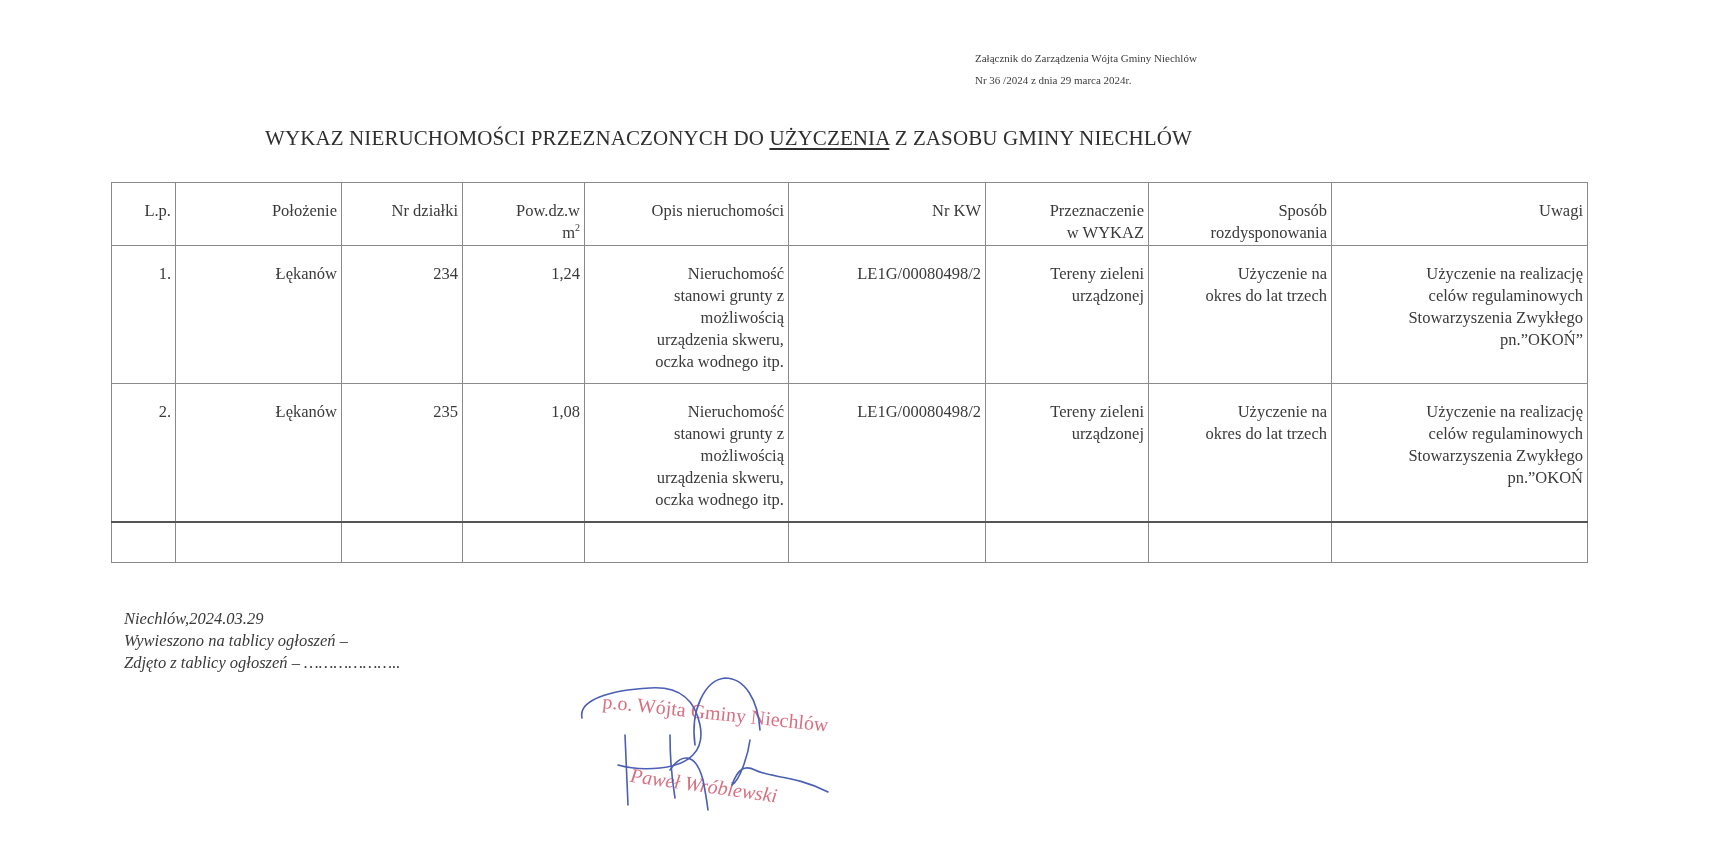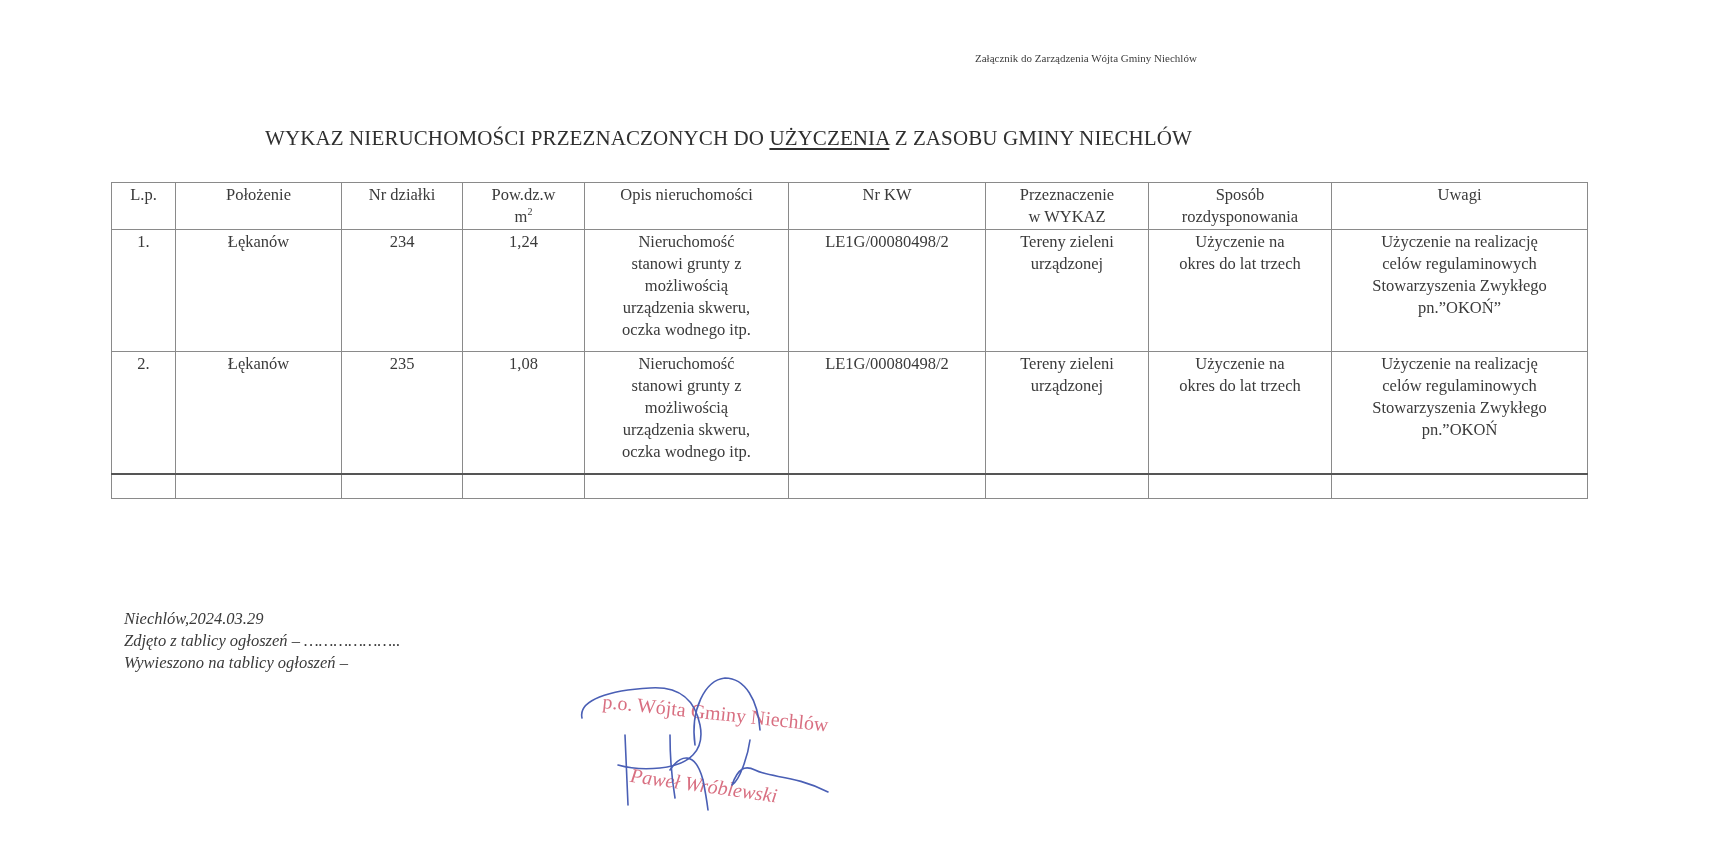--- a/index.html
+++ b/index.html
@@ -4,39 +4,40 @@
 <style>
   html, body { margin: 0; padding: 0; background: #ffffff; }
   body { width: 1711px; height: 862px; position: relative; overflow: hidden;
          font-family: "Liberation Serif", "DejaVu Serif", serif; color: #3a3a3a; }
   .header-note { position: absolute; left: 975px; top: 47px; font-size: 11px; line-height: 22px; color: #3c3c3c; }
   .title { position: absolute; left: 0; width: 1457px; top: 126px; text-align: center;
            font-size: 21px; letter-spacing: 0.1px; color: #2f2f2f; }
   .title .u { text-decoration: underline; text-underline-offset: 3px; }
   table.wykaz { position: absolute; left: 111px; top: 182px; border-collapse: collapse;
                 table-layout: fixed; width: 1476px; font-size: 16.5px; color: #3a3a3a; }
-  table.wykaz th, table.wykaz td { border: 1px solid #8a8a8a; text-align: center;
-                vertical-align: top; padding: 1px 4px 0 4px; line-height: 22px; font-weight: normal; }
+  table.wykaz th, table.wykaz td { border: 1px solid #8a8a8a; text-align: right;
+                vertical-align: top; padding: 17px 4px 0 4px; line-height: 22px; font-weight: normal; }
   table.wykaz thead th { height: 45px; }
   table.wykaz tbody tr.data td { height: 120px; }
   table.wykaz tbody tr.empty td { height: 22px; border-top: 2px solid #555; }
   sup { font-size: 10px; vertical-align: 7px; line-height: 0; }
   .footer { position: absolute; left: 124px; top: 608px; font-style: italic; font-size: 16.5px;
             line-height: 22px; color: #3a3a3a; }
   .signature { position: absolute; left: 570px; top: 670px; width: 330px; height: 170px; }
   .stamp-line1 { position: absolute; left: 604px; top: 690px; color: #d2576c; font-size: 20px;
                  transform: rotate(6deg); transform-origin: left top; white-space: nowrap; opacity: 0.85; }
   .stamp-line2 { position: absolute; left: 632px; top: 764px; color: #d2576c; font-size: 20px; font-style: italic;
                  transform: rotate(8deg); transform-origin: left top; white-space: nowrap; opacity: 0.85; }
 </style>
 </head>
 <body>
 
 <div class="header-note">
   <div>Załącznik do Zarządzenia Wójta Gminy Niechlów</div>
+  <div>Nr 36 /2024 z dnia 29 marca 2024r.</div>
 </div>
 
 <div class="title"><span>WYKAZ NIERUCHOMOŚCI PRZEZNACZONYCH DO </span><span class="u">UŻYCZENIA</span><span> Z ZASOBU GMINY NIECHLÓW</span></div>
 
 <table class="wykaz">
   <colgroup>
     <col style="width:64px">
       <col style="width:166px">
       <col style="width:121px">
       <col style="width:122px">
@@ -134,22 +135,22 @@
         <td></td>
       <td></td>
         <td></td>
         <td></td>
     </tr>
   </tbody>
 </table>
 
 <div class="footer">
   <div>Niechlów,2024.03.29</div>
+  <div>Wywieszono na tablicy ogłoszeń –</div>
   <div>Zdjęto z tablicy ogłoszeń – ………………..</div>
-  <div>Wywieszono na tablicy ogłoszeń –</div>
 </div>
 
 <div class="stamp-line1">p.o. Wójta Gminy Niechlów</div>
 <div class="stamp-line2">Paweł Wróblewski</div>
 
 <svg class="signature" viewBox="0 0 330 170">
   <g fill="none" stroke="#4a5fb5" stroke-width="1.6" stroke-linecap="round" stroke-linejoin="round">
     <path d="M12 48 C 8 30, 40 20, 80 18 C 110 16, 125 30, 130 55 C 135 80, 120 95, 90 98 C 70 100, 55 97, 48 95"></path>
     <path d="M55 65 L 58 135"></path>
     <path d="M100 65 C 100 90, 102 110, 105 128"></path>

